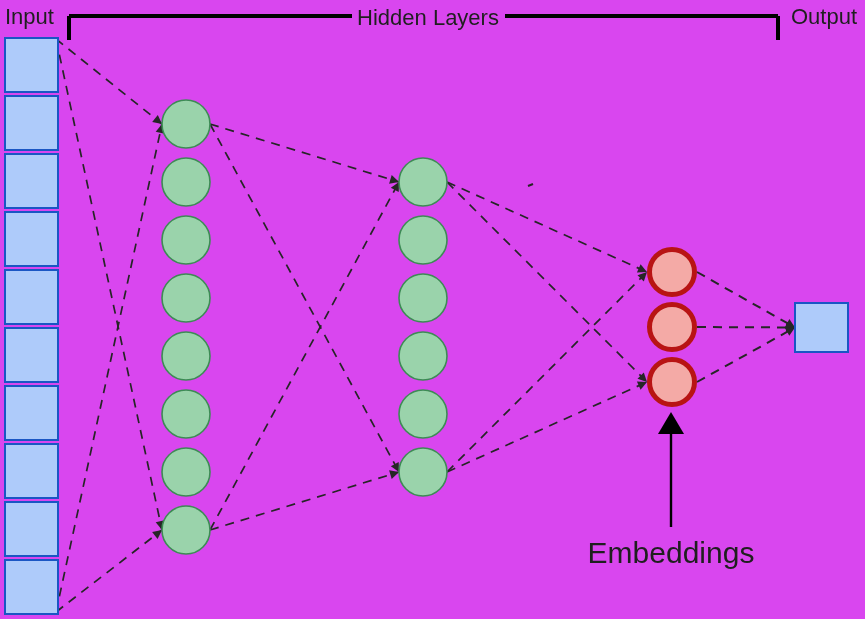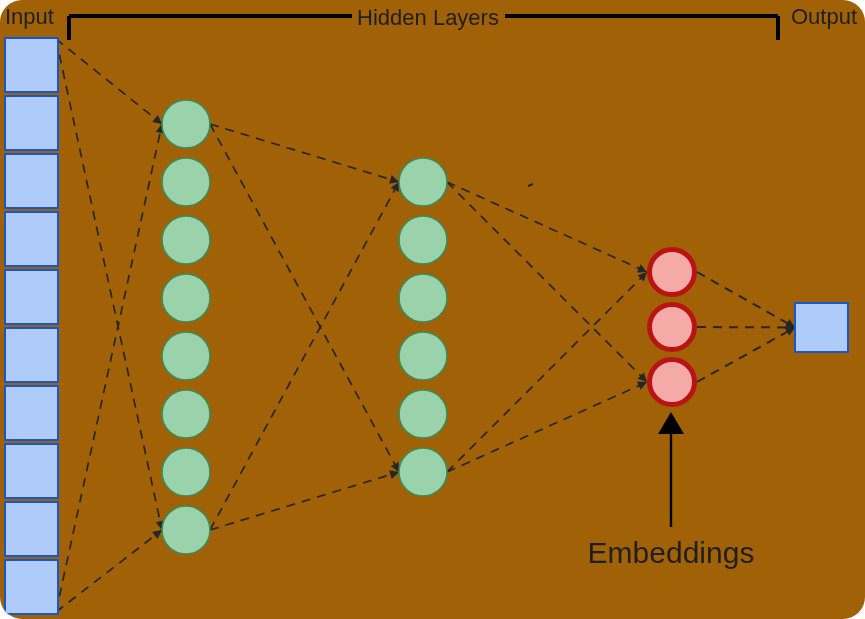--- a/index.html
+++ b/index.html
@@ -7,23 +7,22 @@
     padding: 0;
     background: #ffffff;
   }
   body {
     font-family: "Liberation Sans", sans-serif;
   }
   #canvas {
     position: relative;
     width: 865px;
     height: 619px;
-    background: #a16207;
+    background: #d946ef;
     overflow: hidden;
-    border-radius: 22px;
   }
   #diagram-svg {
     position: absolute;
     top: 0;
     left: 0;
     width: 865px;
     height: 619px;
   }
   .label-text {
     font-family: "Liberation Sans", sans-serif;

